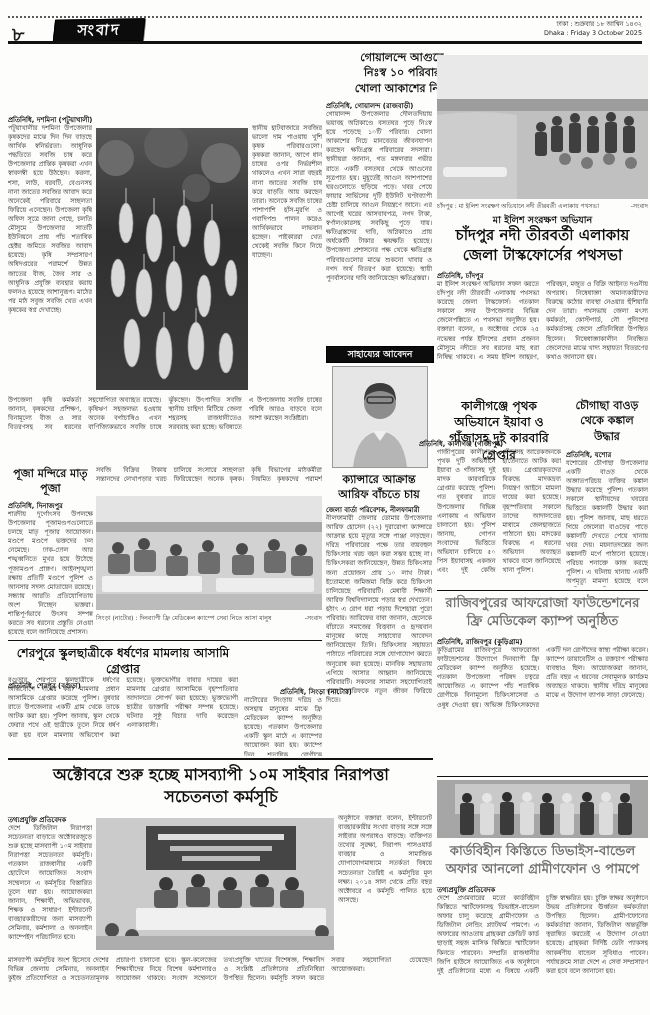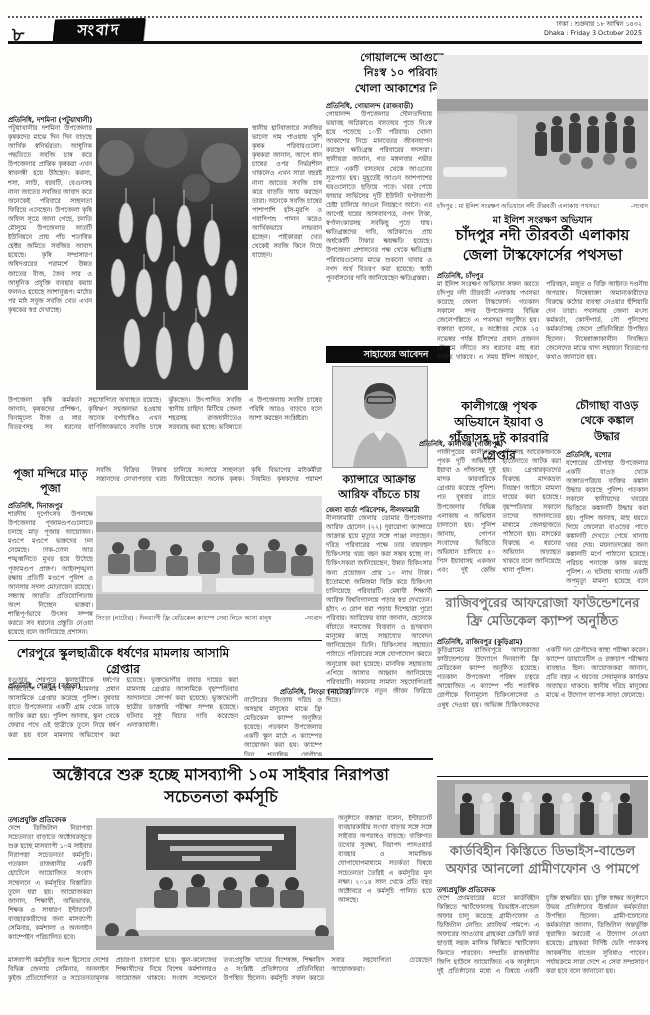--- a/index.html
+++ b/index.html
@@ -20,21 +20,21 @@
   .hl-sm{font-size:11px;font-weight:bold;text-align:center;line-height:1.4;color:#0e0e0e;}
   .kicker{font-size:9.5px;font-weight:bold;text-align:center;color:#111;}
   .byline{font-size:6.8px;font-weight:bold;color:#111;}
   .body-sm{font-size:6.4px;line-height:1.42;text-align:justify;color:#2b2b2b;overflow:hidden;}
   .cols-2{column-count:2;column-gap:7px;}
   .cols-3{column-count:3;column-gap:7px;}
   .cols-4{column-count:4;column-gap:7px;}
   .caption{font-size:6.1px;color:#333;display:flex;justify-content:space-between;}
   .photo{position:absolute;overflow:hidden;background:#c4c4c4;}
   .helpbar{background:#0c0c0c;color:#fff;font-size:9px;font-weight:bold;
-           text-align:center;line-height:15px;border:1px solid #000;padding-left:16px;}
+           text-align:center;line-height:15px;border:1px solid #000;}
   svg{display:block;}
 </style>
 </head>
 <body>
 
 <div class="page">
 
   <div class="dotted" style="left:8px;top:16px;width:634px;"></div>
   <div class="abs pagenum" style="left:12px;top:20px;">৮</div>
   <div class="abs masthead" style="left:54px;top:19px;width:88px;height:21px;">সংবাদ</div>

